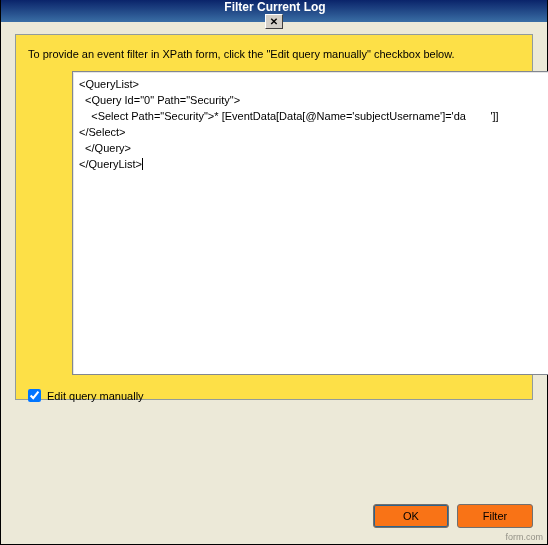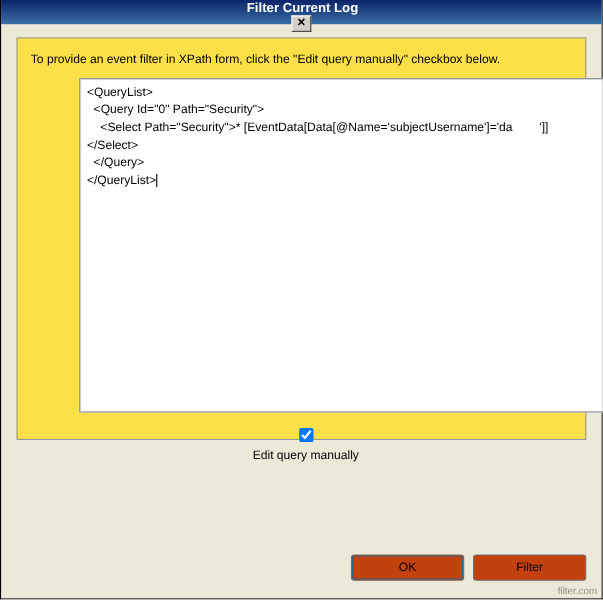--- a/index.html
+++ b/index.html
@@ -105,34 +105,33 @@
       resize: none;
       outline: none;
       margin-left: 44px;
     }
     .caret { border-right: 1px solid #000; }
     .chkline {
       margin-top: 14px;
       display: flex;
       align-items: center;
       gap: 6px;
-      flex-direction: column;
     }
     .chkline input { width:13px; height:13px; }
     .button-row {
       position: absolute;
       bottom: 16px;
       right: 14px;
       display: flex;
       gap: 8px;
     }
     .btn {
-      width: 103px;
+      width: 76px;
       height: 24px;
-      background: #c2410c;
+      background: #f97316;
       border: 1px solid #707070;
       border-radius: 3px;
       font-size: 11px;
       font-family: Tahoma, Arial, sans-serif;
       cursor: pointer;
     }
     .btn.ok {
       box-shadow: 0 0 0 1px #2c628b inset;
     }
     .watermark {
@@ -169,14 +168,14 @@
         <label>Edit query manually</label>
       </div>
     </div>
   </div>
 
   <div class="button-row">
     <button class="btn ok">OK</button>
     <button class="btn">Filter</button>
   </div>
 
-  <div class="watermark">filter.com</div>
+  <div class="watermark">form.com</div>
 </div>
 
 </body></html>

